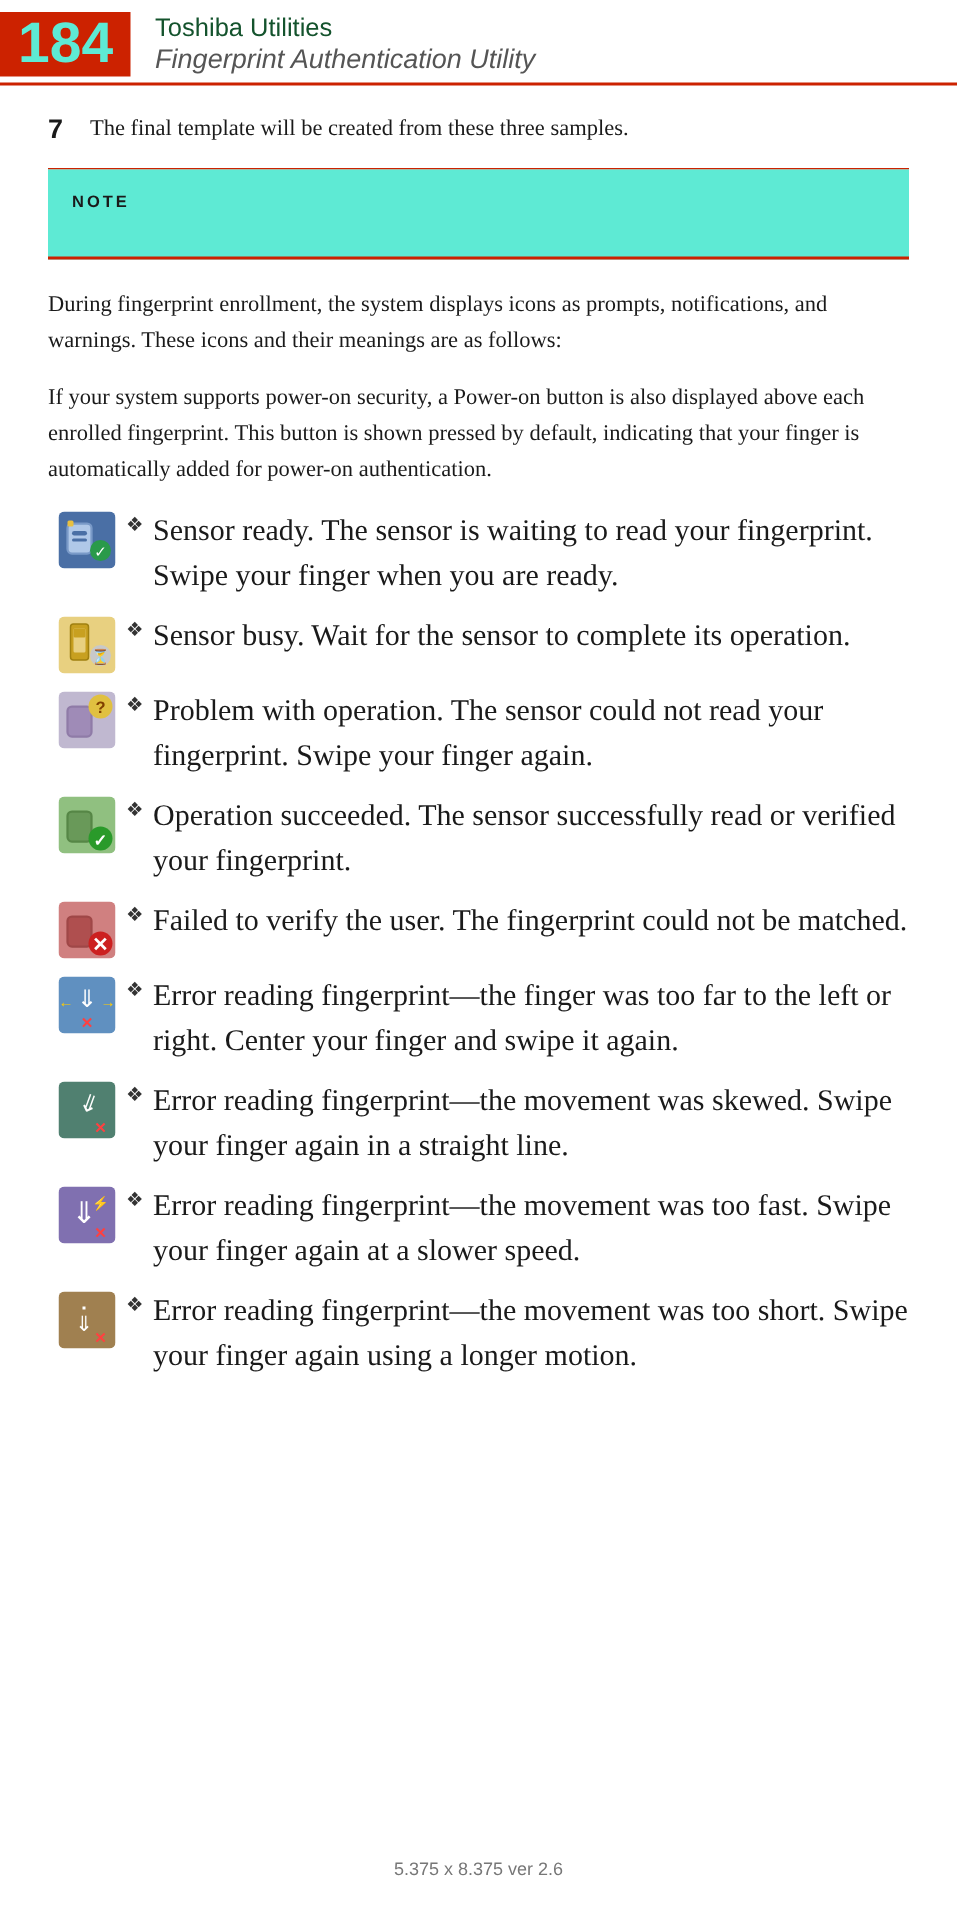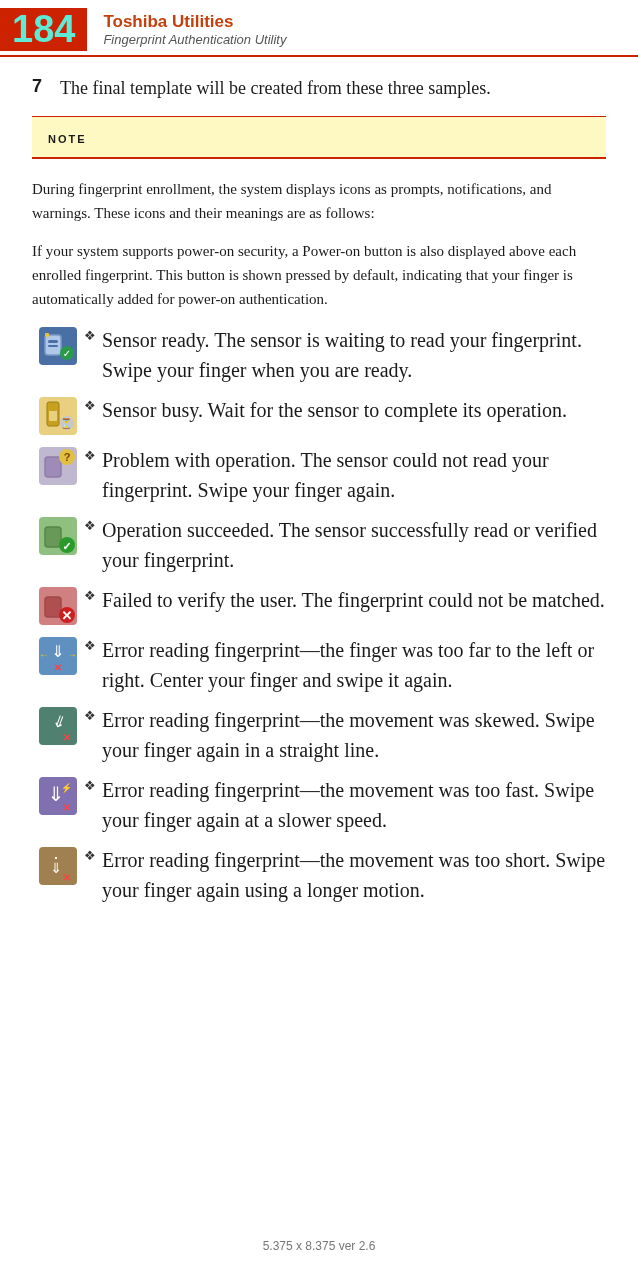--- a/index.html
+++ b/index.html
@@ -33,27 +33,27 @@
       justify-content: center;
     }
     .header-titles {
       padding-left: 16px;
       display: flex;
       flex-direction: column;
       justify-content: center;
     }
     .header-brand {
       font-family: Arial, sans-serif;
-      font-weight: bold;
+      font-weight: normal;
       font-size: 17px;
-      color: #c2410c;
+      color: #14532d;
     }
     .header-subtitle {
       font-family: Arial, sans-serif;
-      font-size: 13px;
+      font-size: 18px;
       color: #555;
       font-style: italic;
     }
 
     
     .main-content {
       padding: 0 32px 32px 32px;
     }
 
     
@@ -65,32 +65,32 @@
     }
     .step-number {
       font-family: Arial, sans-serif;
       font-weight: bold;
       font-size: 18px;
       color: #1a1a1a;
       min-width: 28px;
       padding-top: 1px;
     }
     .step-text {
-      font-size: 18px;
+      font-size: 15px;
       line-height: 1.5;
       flex: 1;
     }
 
     
     .note-box {
-      background: #fef9c3;
+      background: #5eead4;
       border-bottom: 2px solid #cc2200;
       display: flex;
       align-items: flex-start;
-      padding: 14px 16px 12px 16px;
+      padding: 14px 16px 30px 16px;
       margin-bottom: 18px;
     }
     .note-label {
       font-family: Arial, sans-serif;
       font-size: 11px;
       font-weight: bold;
       letter-spacing: 2px;
       color: #1a1a1a;
       min-width: 54px;
       padding-top: 2px;

